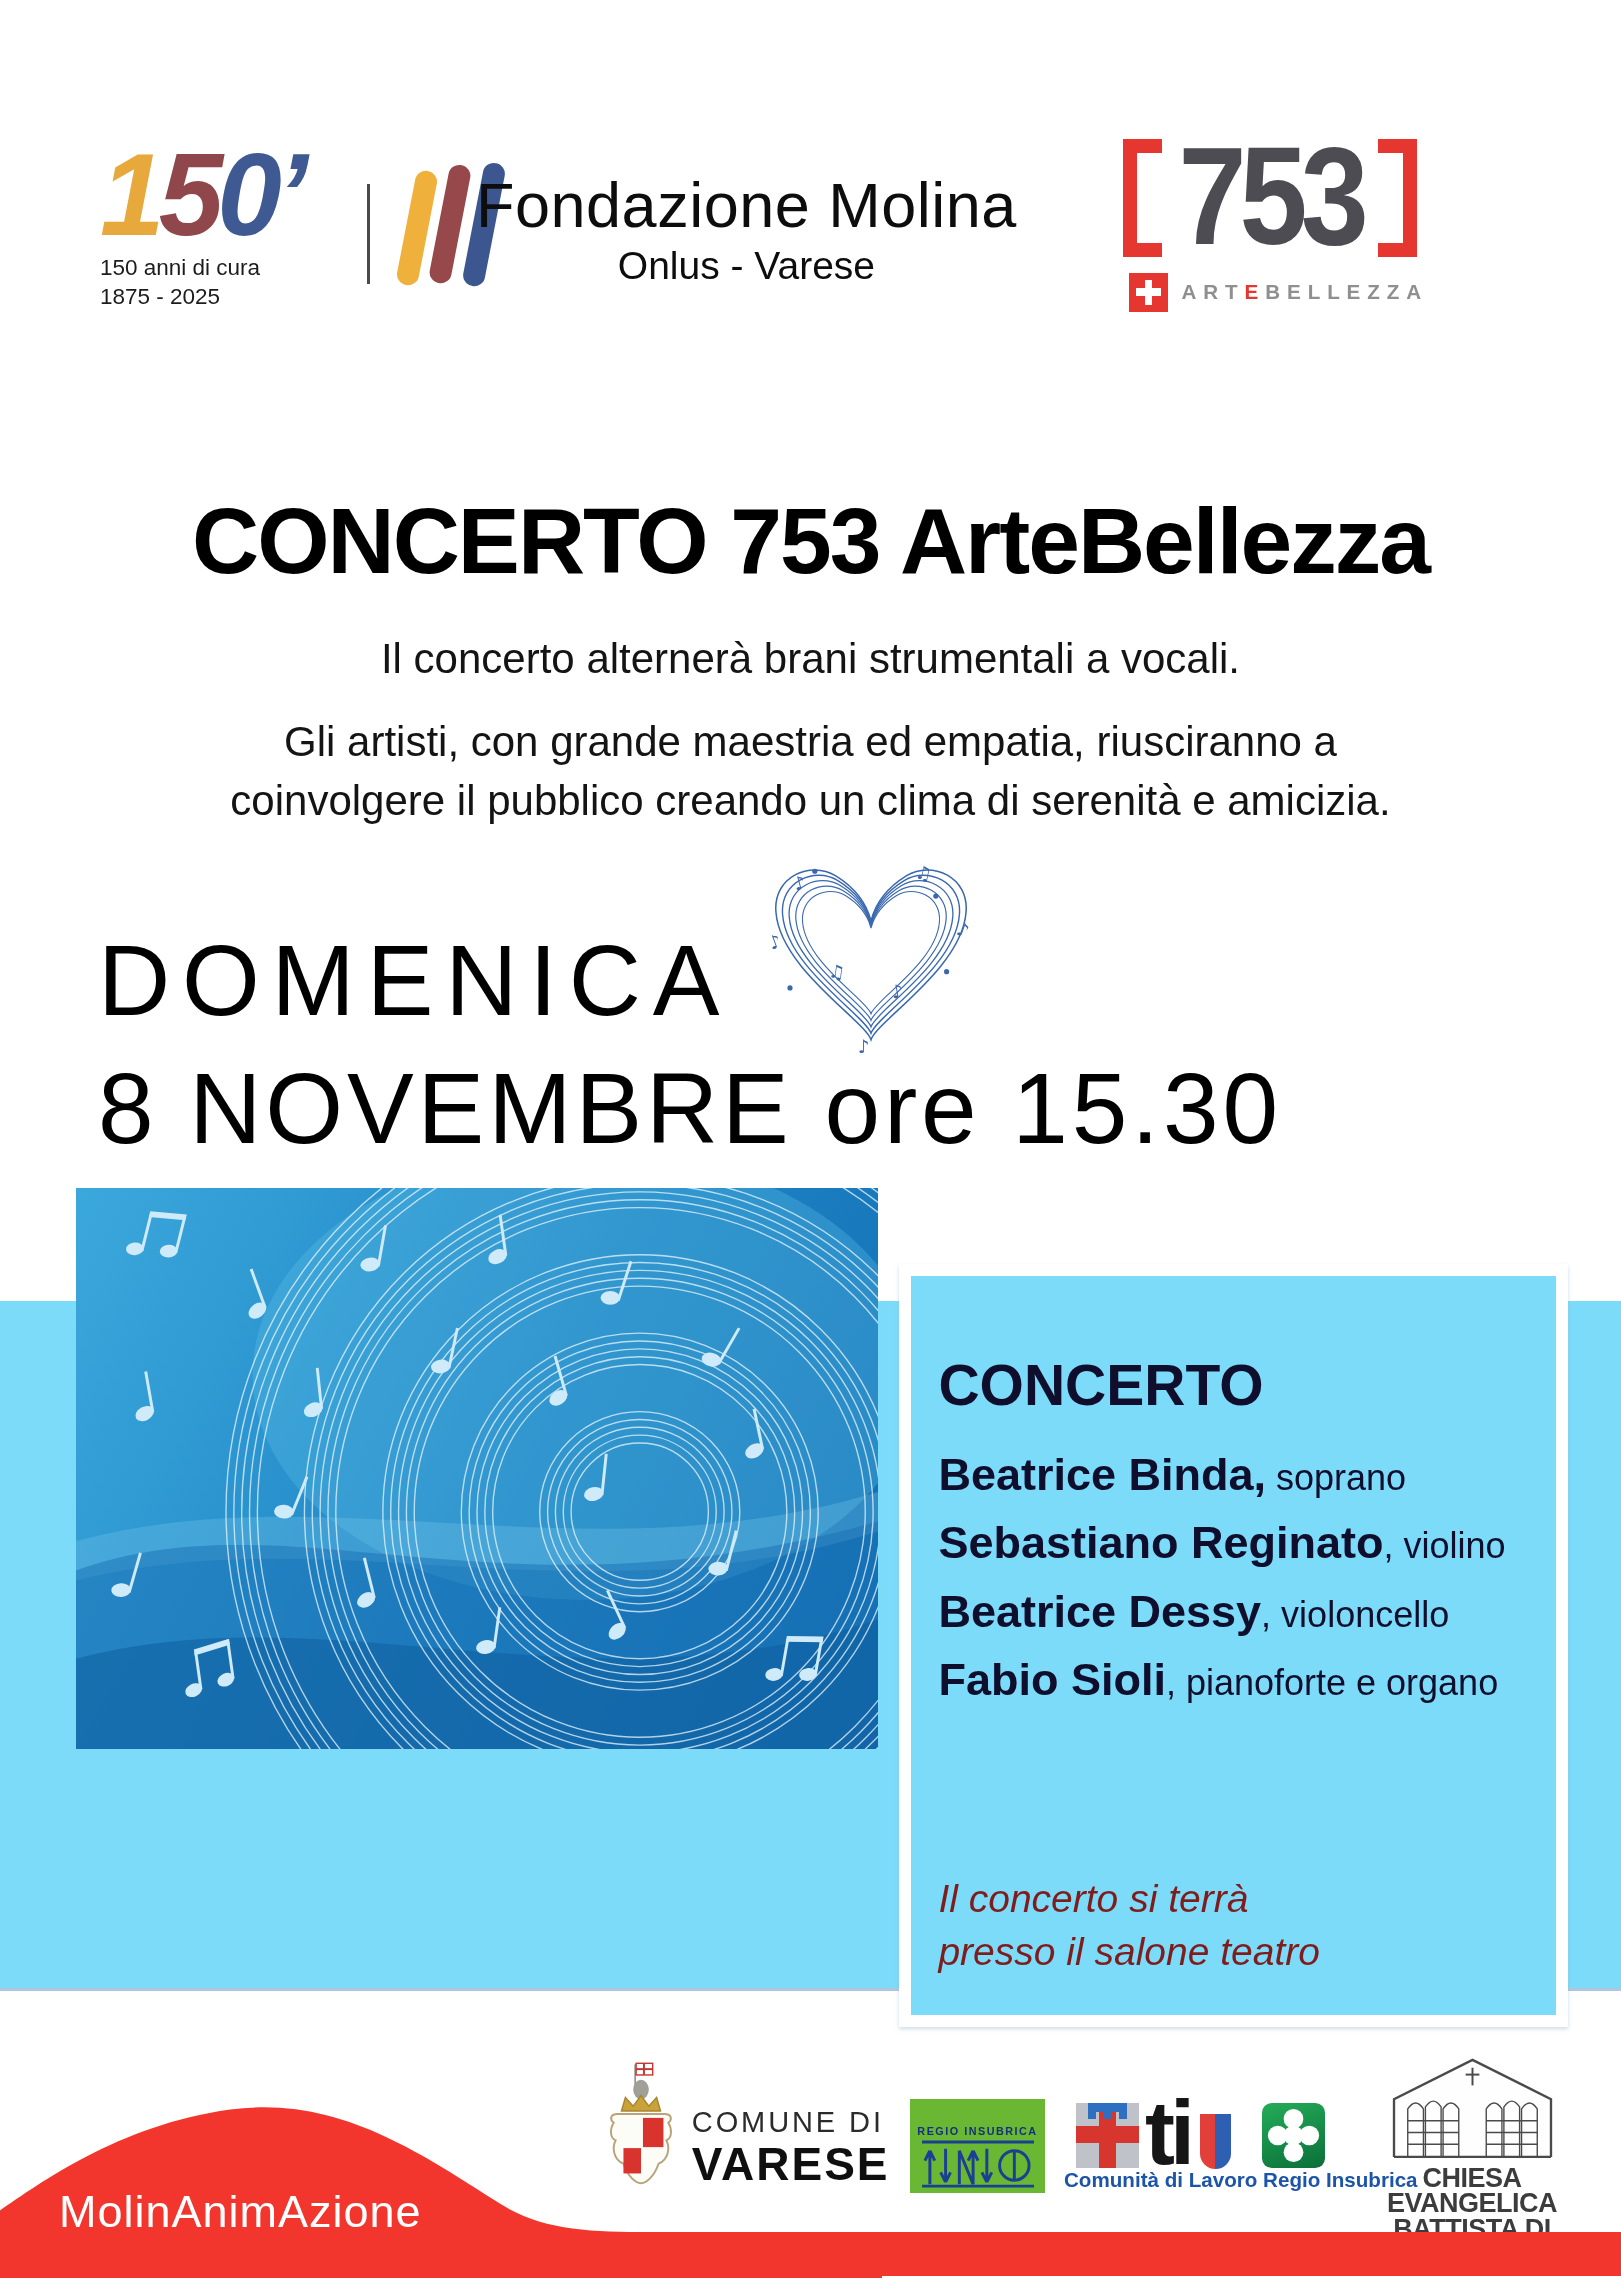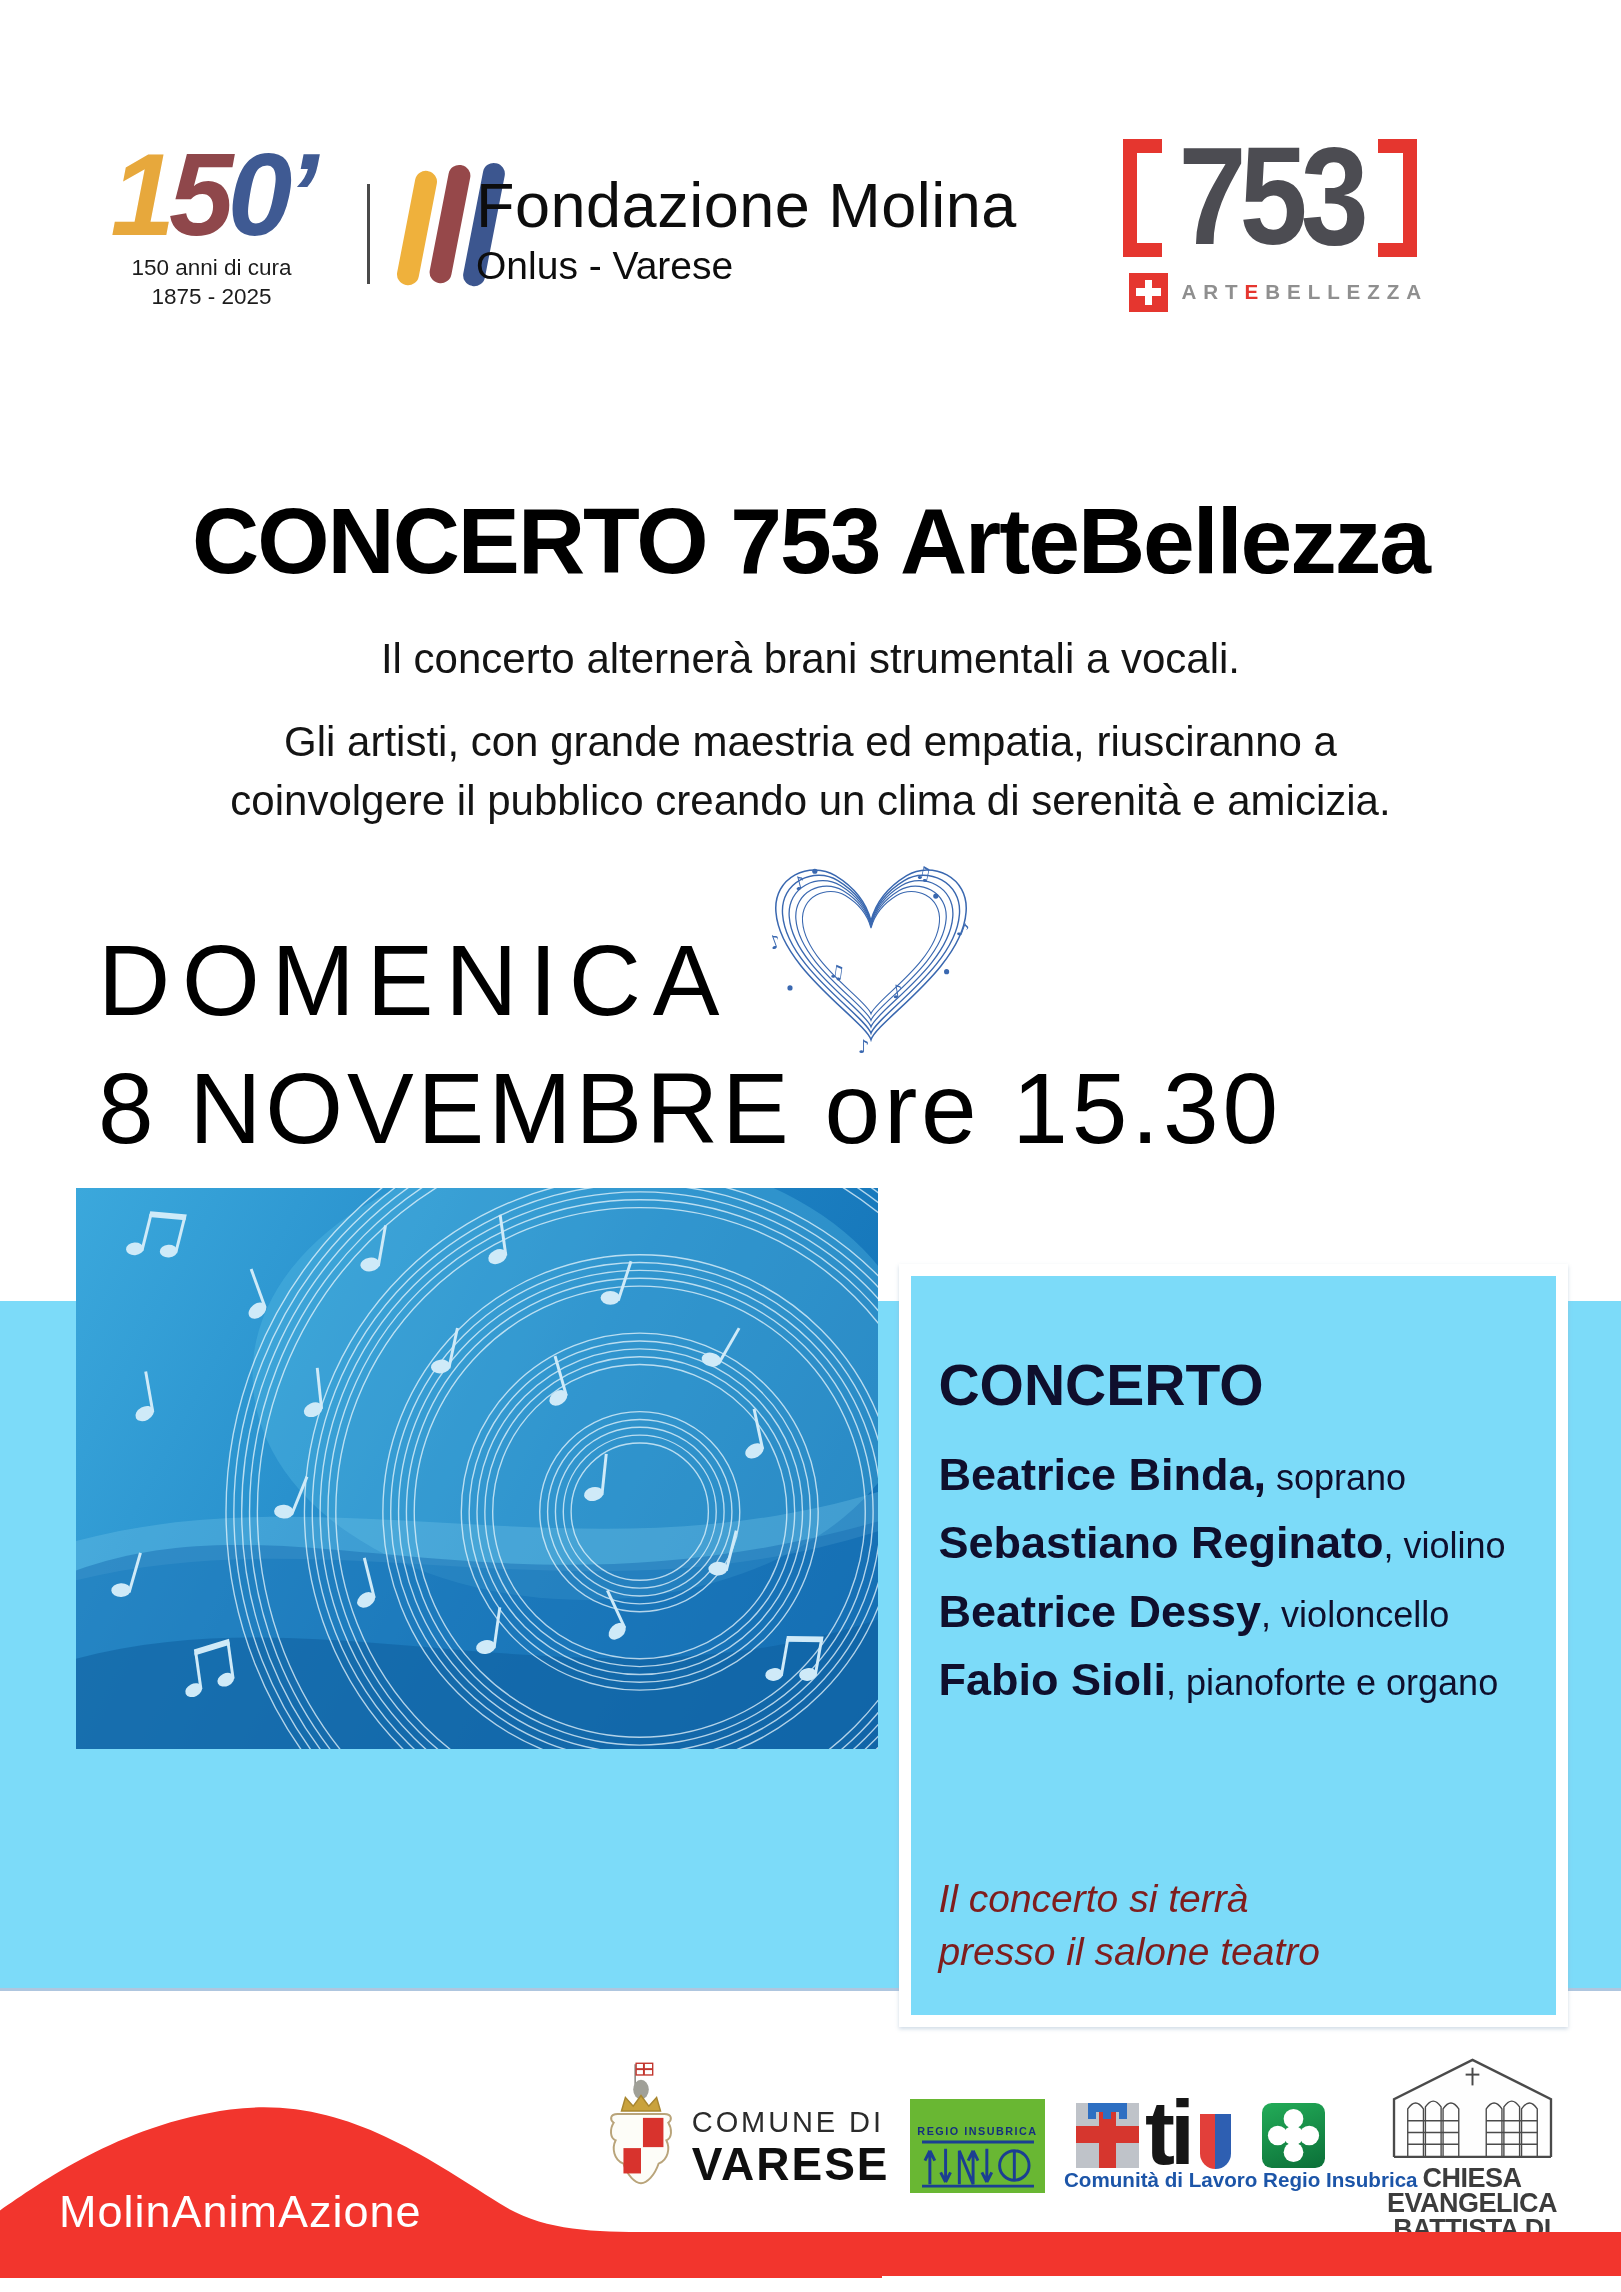--- a/index.html
+++ b/index.html
@@ -3,34 +3,34 @@
 <meta charset="utf-8">
 <style>
   html,body{margin:0;padding:0;background:#ffffff;}
   .poster{
     position:relative;width:1621px;height:2293px;background:#ffffff;overflow:hidden;
     font-family:"Liberation Sans", sans-serif;color:#111;
   }
   .abs{position:absolute;}
 
   
-  .logo150{left:84px;top:137px;width:255px;text-align:center;}
+  .logo150{left:100px;top:137px;width:255px;}
   .anniv-num{font-size:116px;line-height:1;font-weight:bold;font-style:italic;letter-spacing:-5.9px;}
   .c-yellow{color:#E7A83C;} .c-red{color:#8F474B;} .c-blue{color:#3F5A93;}
   .anniv-cap{font-size:22.5px;color:#1c1c1c;line-height:29px;}
 
   .logo-divider{left:367px;top:184px;width:2.9px;height:100px;background:#4a4a4a;}
 
   .strokes{left:406px;top:162px;display:flex;gap:11.8px;}
   .stroke{width:21.6px;border-radius:10.8px;transform:rotate(11deg);}
   .stroke1{height:116px;background:#EFB13C;margin-top:7.8px;}
   .stroke2{height:120px;background:#96484A;margin-top:2px;}
   .stroke3{height:125px;background:#3C568F;}
 
-  .foundation{left:476px;top:169px;text-align:left;}
+  .foundation{left:476px;top:169px;text-align:center;}
   .f-name{font-size:63px;color:#0d0d0d;letter-spacing:0.5px;line-height:73px;}
   .f-sub{font-size:39px;color:#0d0d0d;margin-top:2px;}
 
   
   .logo753{left:1123px;top:139px;width:323px;}
   .brk-row{display:flex;align-items:stretch;height:118px;}
   .bk{width:39px;box-sizing:border-box;}
   .bk-l{border:14.7px solid #E5362F;border-right:none;}
   .bk-r{border:14.7px solid #E5362F;border-left:none;}
   .digits{font-size:139px;font-weight:bold;color:#4C4C52;letter-spacing:-7.8px;

